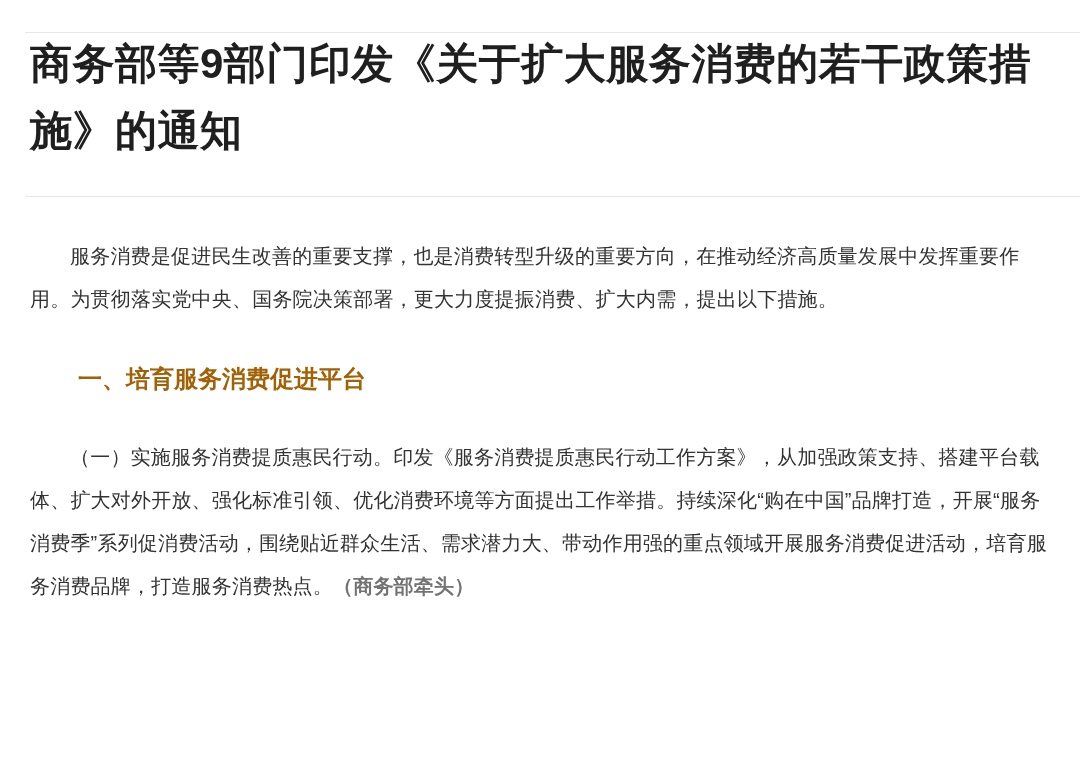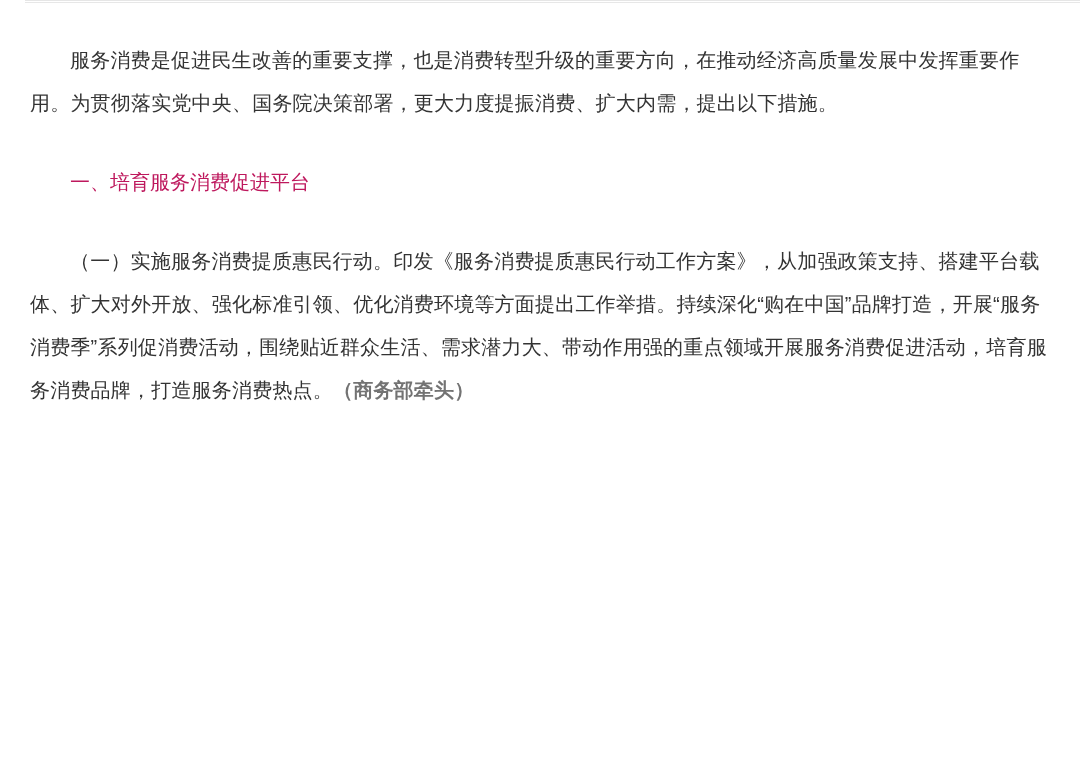--- a/index.html
+++ b/index.html
@@ -39,38 +39,39 @@
     font-size: 20px;
     line-height: 43px;
     color: #333333;
   }
   .content p.body-para {
     text-indent: 2em;
     margin-bottom: 36px;
     letter-spacing: 0.2px;
   }
   .content h2.section-heading {
-    font-size: 20px;
+    font-size: 24px;
     line-height: 43px;
-    font-weight: 400;
-    color: #be185d;
+    font-weight: 700;
+    color: #a16207;
     text-indent: 2em;
     margin-bottom: 36px;
   }
   .content b.responsible {
     font-weight: 700;
     color: #737373;
   }
 </style>
 </head>
 <body>
 
 <div class="page">
   <div class="top-rule"></div>
 
+  <h1 class="article-title">商务部等9部门印发《关于扩大服务消费的若干政策措施》的通知</h1>
 
   <div class="title-rule"></div>
 
   <div class="content">
 
     <p class="body-para">服务消费是促进民生改善的重要支撑，也是消费转型升级的重要方向，在推动经济高质量发展中发挥重要作用。为贯彻落实党中央、国务院决策部署，更大力度提振消费、扩大内需，提出以下措施。</p>
 
     <h2 class="section-heading">一、培育服务消费促进平台</h2>
 
     <p class="body-para"><span>（一）实施服务消费提质惠民行动。印发《服务消费提质惠民行动工作方案》，从加强政策支持、搭建平台载体、扩大对外开放、强化标准引领、优化消费环境等方面提出工作举措。持续深化“购在中国”品牌打造，开展“服务消费季”系列促消费活动，围绕贴近群众生活、需求潜力大、带动作用强的重点领域开展服务消费促进活动，培育服务消费品牌，打造服务消费热点。</span><b class="responsible">（商务部牵头）</b></p>

